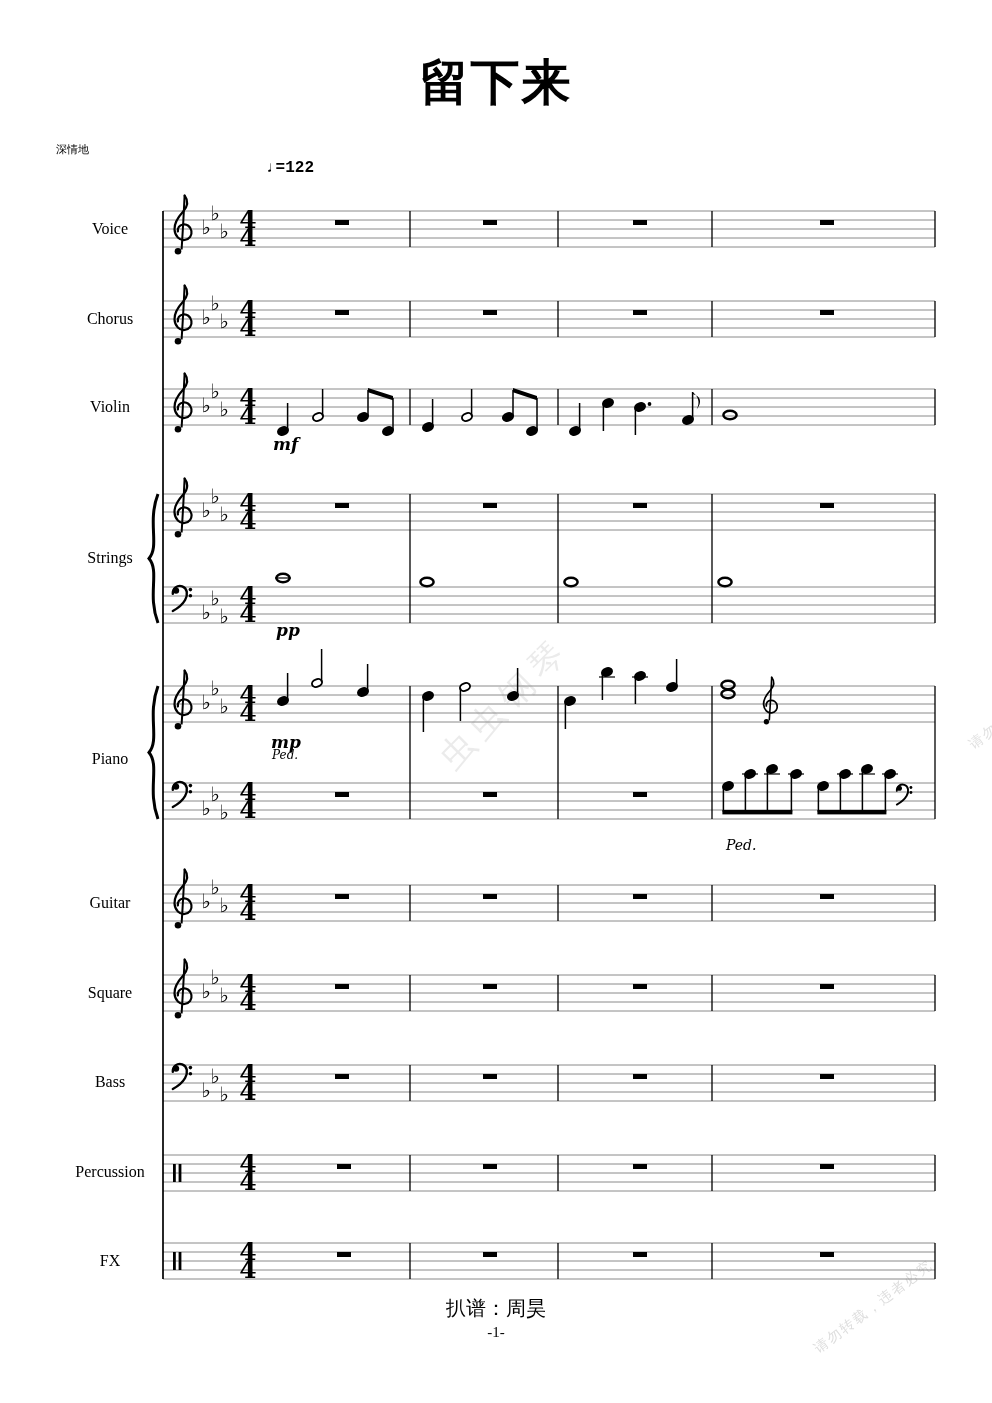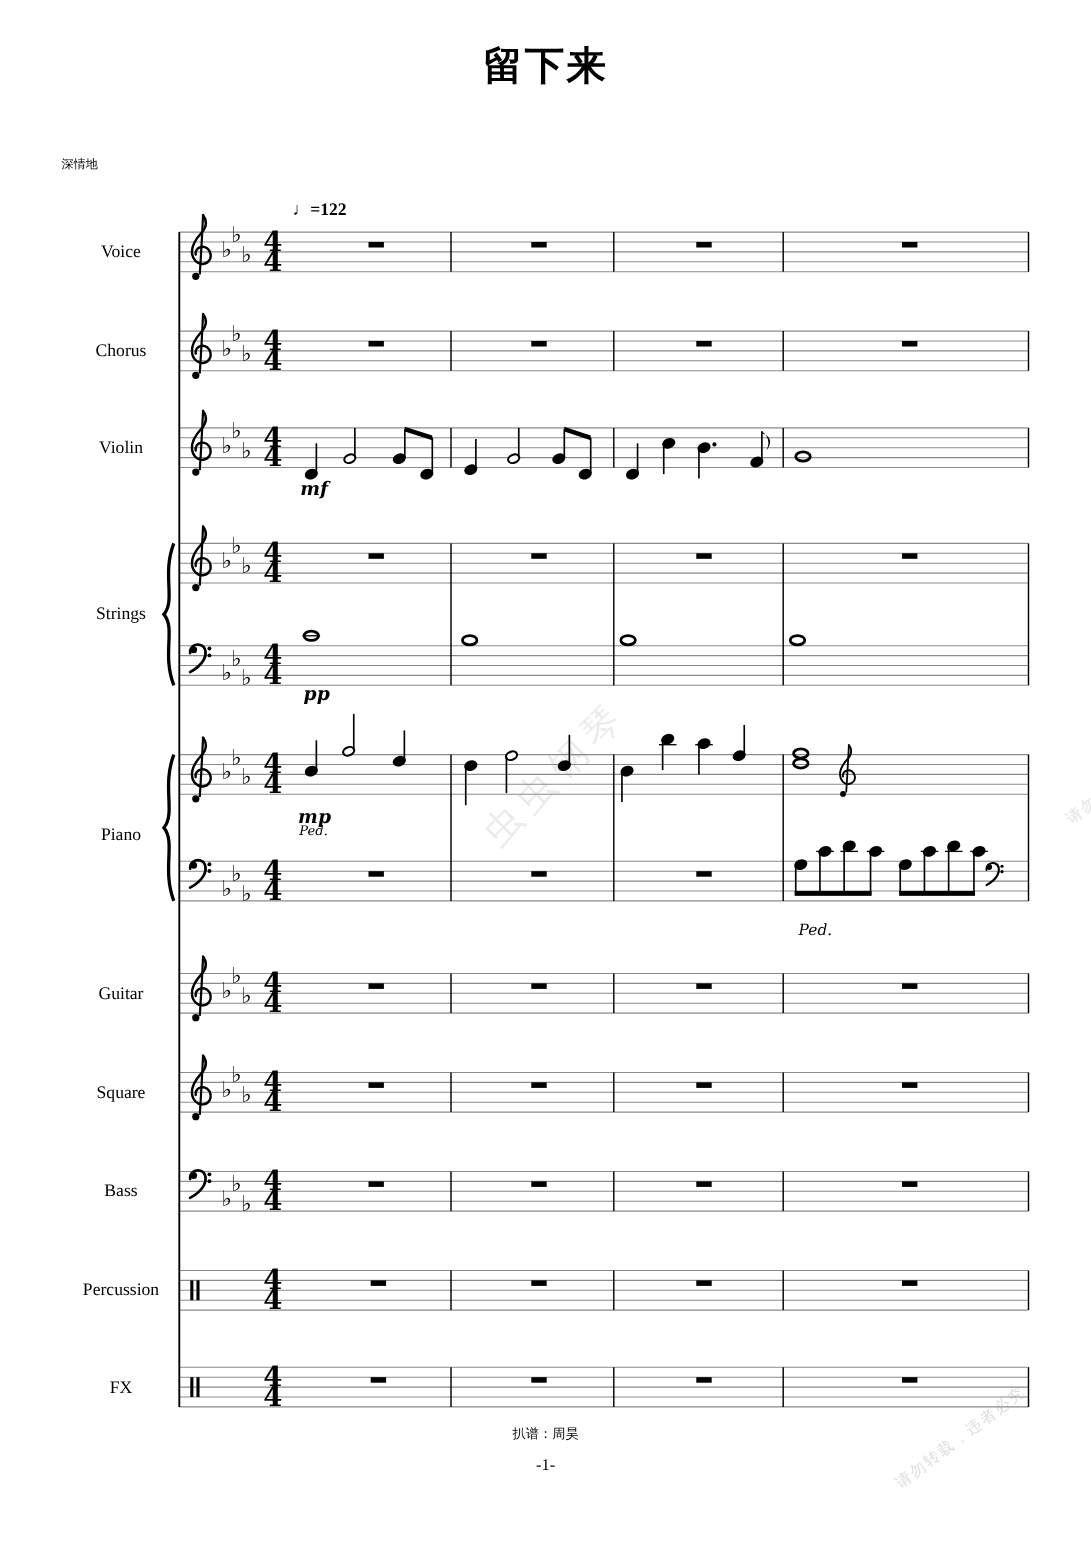--- a/index.html
+++ b/index.html
@@ -1,25 +1,25 @@
 <!DOCTYPE html>
 <html><head>
 <meta charset="utf-8">
 <style>
   html,body{margin:0;padding:0;background:#fff;}
   .page{position:relative;width:992px;height:1403px;background:#ffffff;overflow:hidden;
         font-family:"Liberation Serif", serif;color:#000;}
-  .title{position:absolute;left:0;right:0;top:36px;text-align:center;
-         font-size:36px;font-weight:bold;letter-spacing:2px;}
+  .title{position:absolute;left:0;right:0;top:50px;text-align:center;
+         font-size:49px;font-weight:bold;letter-spacing:2px;}
   .expression{position:absolute;left:56px;top:142px;font-size:11px;}
-  .tempo{position:absolute;left:266px;top:182px;font-size:16px;font-weight:bold;
-         font-family:Liberation Serif, serif;}
+  .tempo{position:absolute;left:266px;top:159px;font-size:16px;font-weight:bold;
+         font-family:Liberation Mono, monospace;}
   .credits{position:absolute;right:62px;top:103px;text-align:right;
            font-size:15px;line-height:23px;}
-  .footer-transcriber{position:absolute;left:0;right:0;top:1295px;text-align:center;font-size:12px;}
+  .footer-transcriber{position:absolute;left:0;right:0;top:1295px;text-align:center;font-size:20px;}
   .page-number{position:absolute;left:0;right:0;top:1324px;text-align:center;font-size:15px;}
   .wm{position:absolute;pointer-events:none;white-space:nowrap;}
   .wm-center{left:385px;top:680px;width:240px;text-align:center;font-size:34px;
              letter-spacing:8px;color:#ebebeb;transform:rotate(-45deg);}
   .wm-corner{left:793px;top:1272px;width:230px;font-size:14px;letter-spacing:2px;
              color:#dedede;transform:rotate(-37deg);}
   .wm-edge{left:948px;top:668px;width:230px;font-size:14px;letter-spacing:2px;
            color:#e2e2e2;transform:rotate(-37deg);}
   svg{position:absolute;left:0;top:0;}
 </style>

